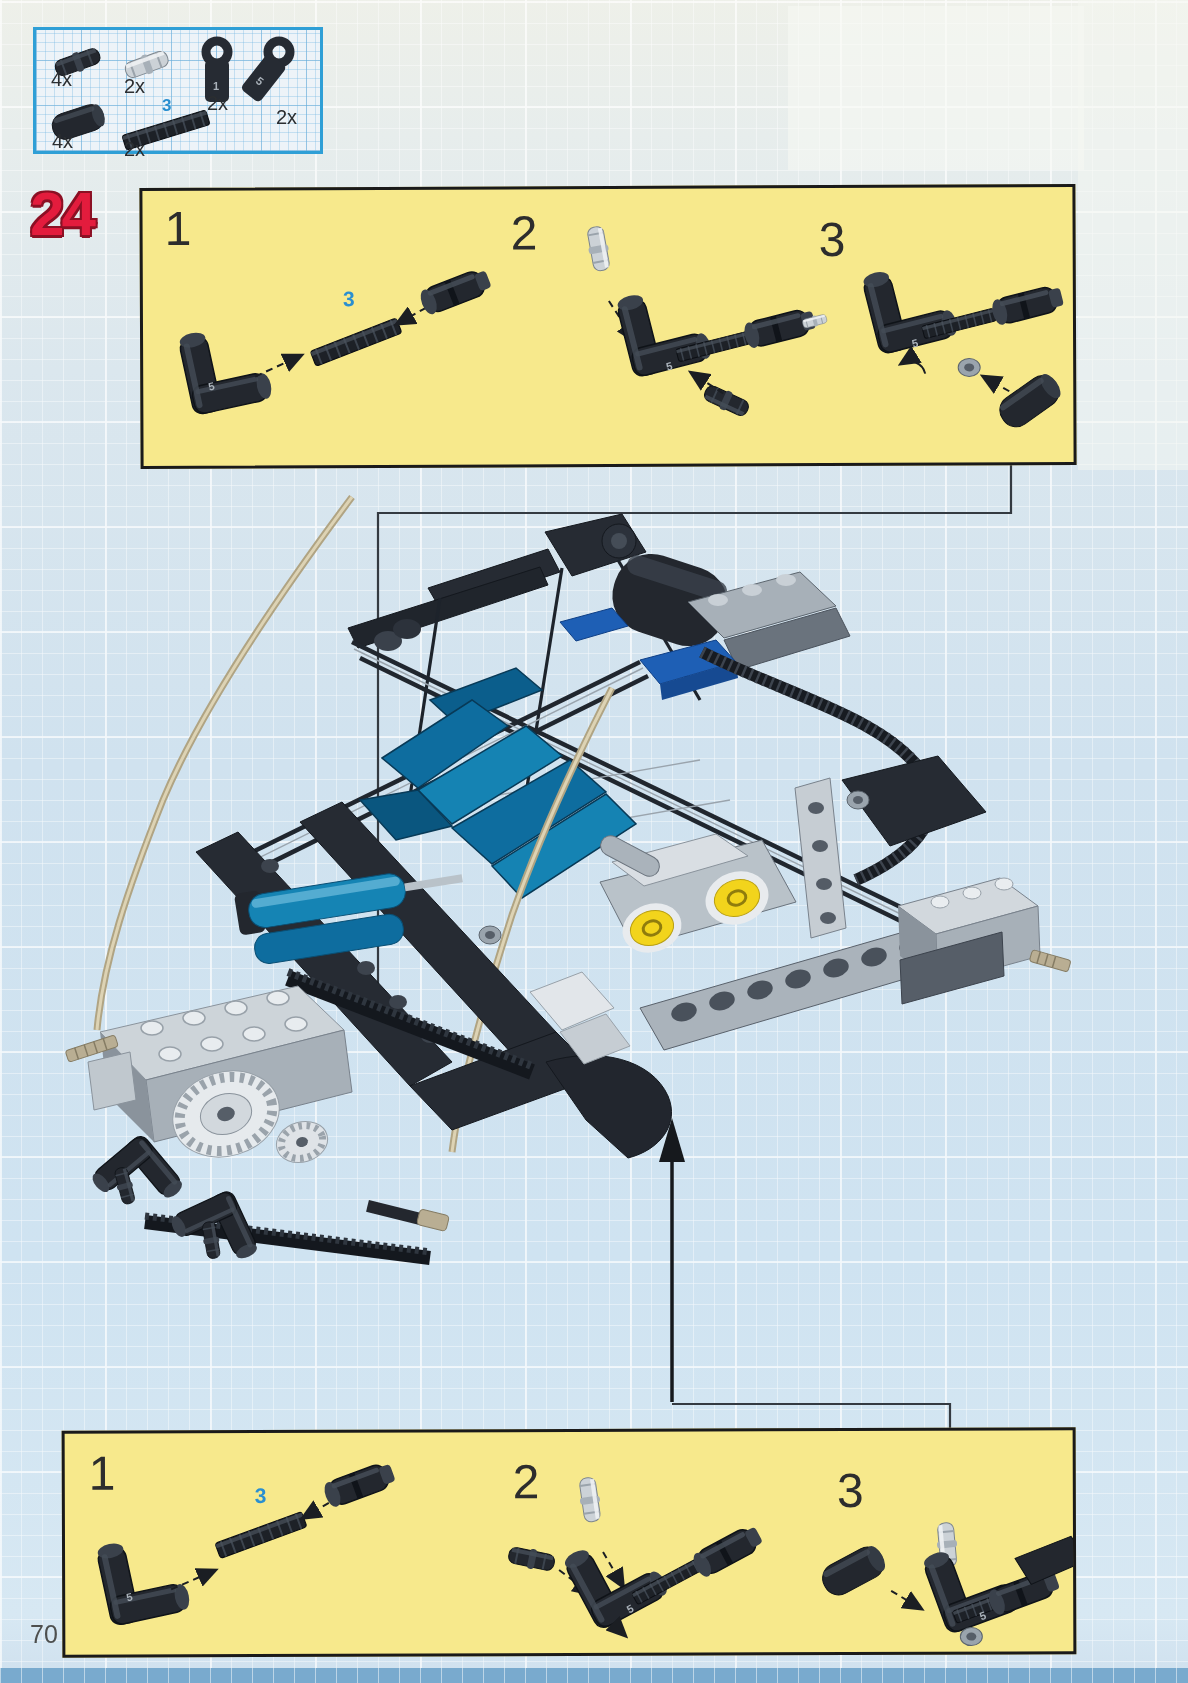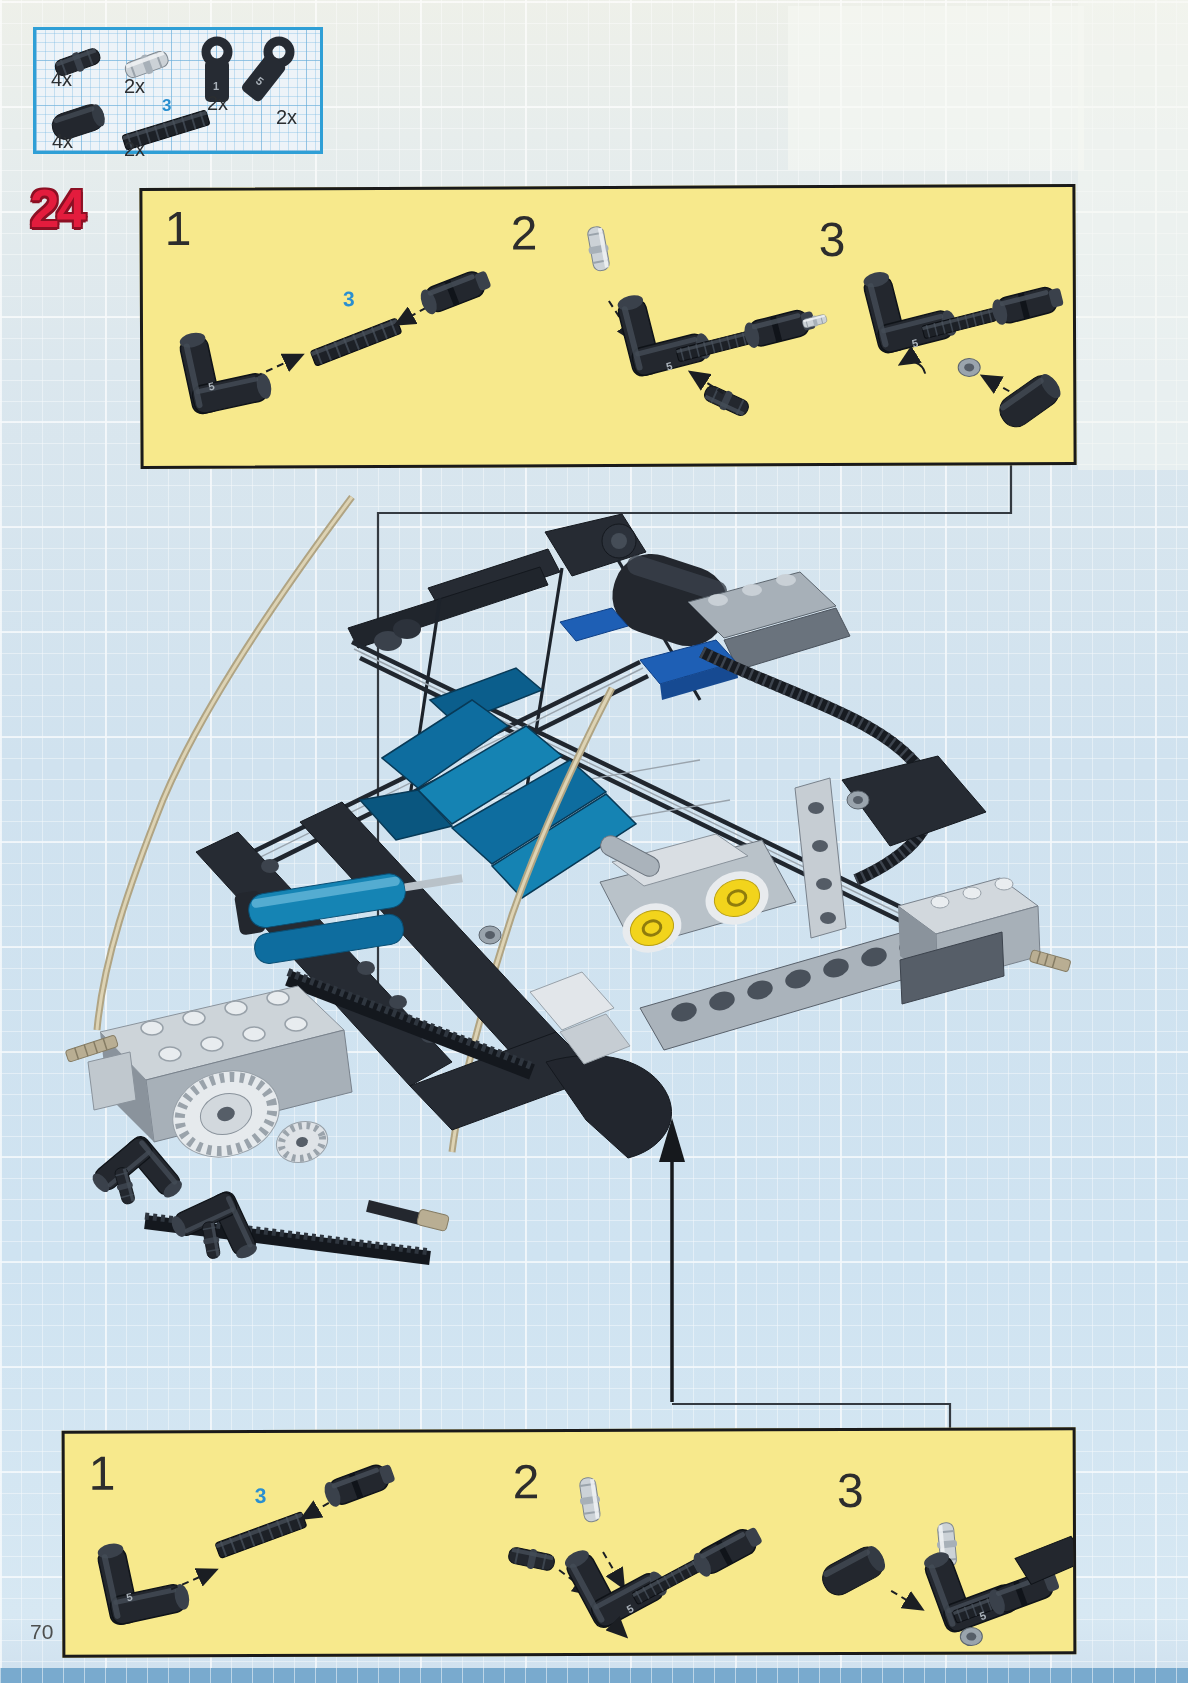--- a/index.html
+++ b/index.html
@@ -19,30 +19,30 @@
   .parts-box{position:absolute;left:33px;top:27px;width:290px;height:127px;z-index:2;
     box-sizing:border-box;border:3px solid #2f9fd6;background-color:#edf3f8;
     background-image:
       repeating-linear-gradient(0deg, rgba(110,180,225,.33) 0 1px, transparent 1px 9px),
       repeating-linear-gradient(90deg, rgba(110,180,225,.33) 0 1px, transparent 1px 9px),
       repeating-linear-gradient(0deg, rgba(60,145,200,.4) 0 1px, transparent 1px 45px),
       repeating-linear-gradient(90deg, rgba(60,145,200,.4) 0 1px, transparent 1px 45px);}
   .parts-box svg{position:absolute;left:0;top:0;}
   .pq{position:absolute;font-size:20px;color:#2b2e31;z-index:3;}
   .blue-len{position:absolute;font-size:17px;font-weight:bold;color:#2a8fd0;z-index:3;}
-  .step24{position:absolute;left:30px;top:178px;z-index:2;font-size:53px;font-weight:bold;
+  .step24{position:absolute;left:30px;top:178px;z-index:2;font-size:62px;font-weight:bold;
     letter-spacing:-3px;color:#e31c3d;
     text-shadow:2px 2px 0 #8c1024,-2px 2px 0 #8c1024,2px -2px 0 #8c1024,-2px -2px 0 #8c1024,0 3px 0 #8c1024;}
   .panel{position:absolute;z-index:2;box-sizing:border-box;border:3px solid #1a1a1a;background:#f7e98c;}
   .panel-top{left:140px;top:186px;width:936px;height:281px;transform:rotate(-.25deg);}
   .panel-bottom{left:62px;top:1429px;width:1014px;height:227px;transform:rotate(-.2deg);}
   .stepnum{position:absolute;font-size:48px;color:#2d2d2d;line-height:1;}
   .panel svg{position:absolute;left:0;top:0;}
   .main-art{position:absolute;left:0;top:0;z-index:1;}
-  .page-number{position:absolute;left:30px;top:1620px;z-index:2;font-size:21px;color:#4d4f4e;}
+  .page-number{position:absolute;left:30px;top:1620px;z-index:2;font-size:25px;color:#4d4f4e;}
   .bottom-band{position:absolute;left:0;top:1668px;width:1188px;height:15px;z-index:3;background:#79aace;
     background-image:repeating-linear-gradient(90deg, rgba(255,255,255,.5) 0 1px, transparent 1px 21px);}
   .tiny-mold{font-size:11px;font-weight:bold;fill:#aab2ba;}
   text.blue3{font-size:21px;font-weight:bold;fill:#2a8fd0;}
   .arr{stroke:#1b1e23;stroke-width:2;fill:none;stroke-dasharray:7 5;}
 </style>
 </head>
 <body>
 
 <div class="page">

